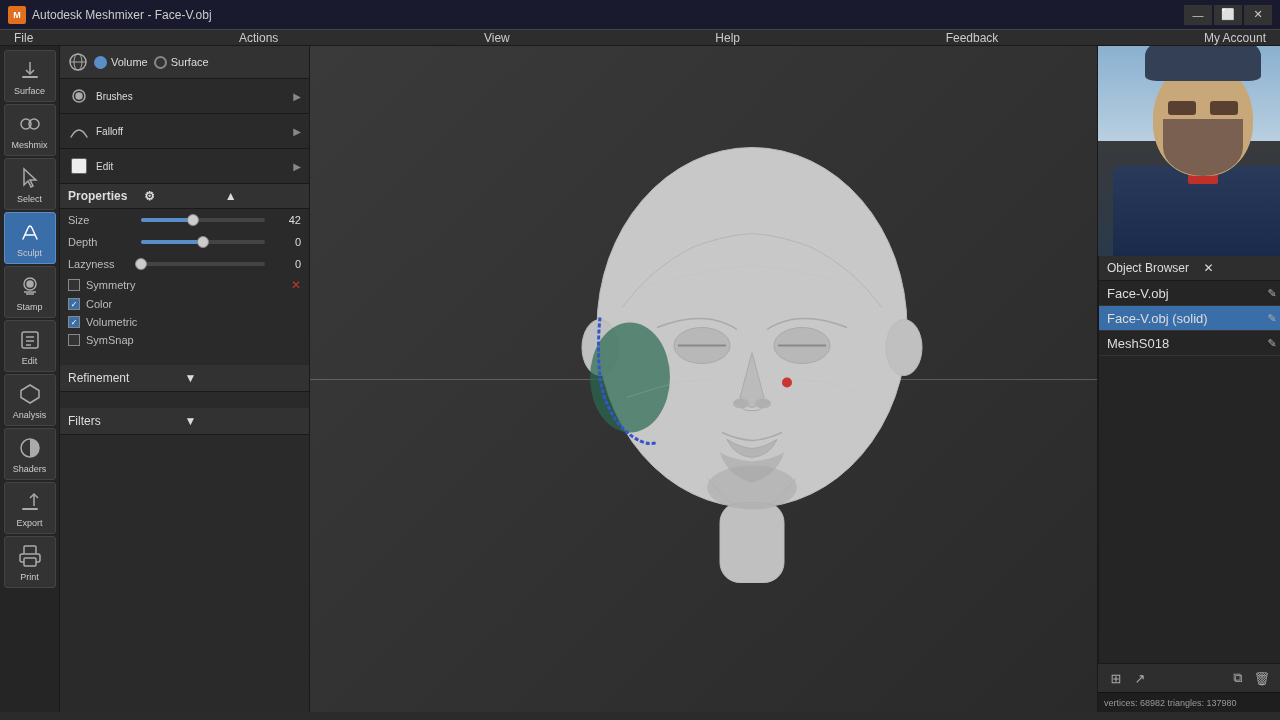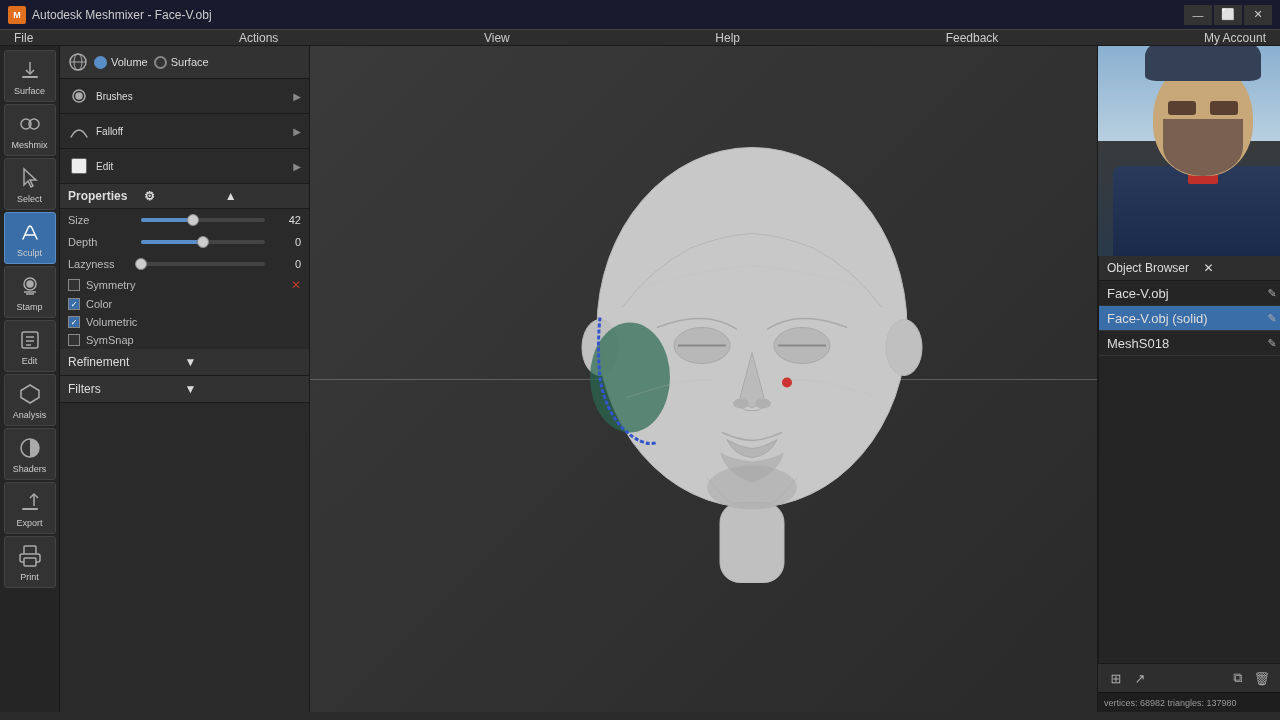--- a/index.html
+++ b/index.html
@@ -151,20 +151,21 @@
     .checkbox-x { color: #c0392b; cursor: pointer; font-size: 12px; }
 
     
     .section-header {
       display: flex;
       align-items: center;
       padding: 6px 8px;
       background: #323232;
       border-bottom: 1px solid #1a1a1a;
       cursor: pointer;
+      margin-top: 16px;
     }
     .section-header span { flex: 1; font-size: 12px; color: #ddd; }
     .section-arrow { color: #888; font-size: 11px; }
 
     
     #viewport {
       flex: 1;
       background: linear-gradient(135deg, #3a3a3a 0%, #2a2a2a 100%);
       position: relative;
       overflow: hidden;

